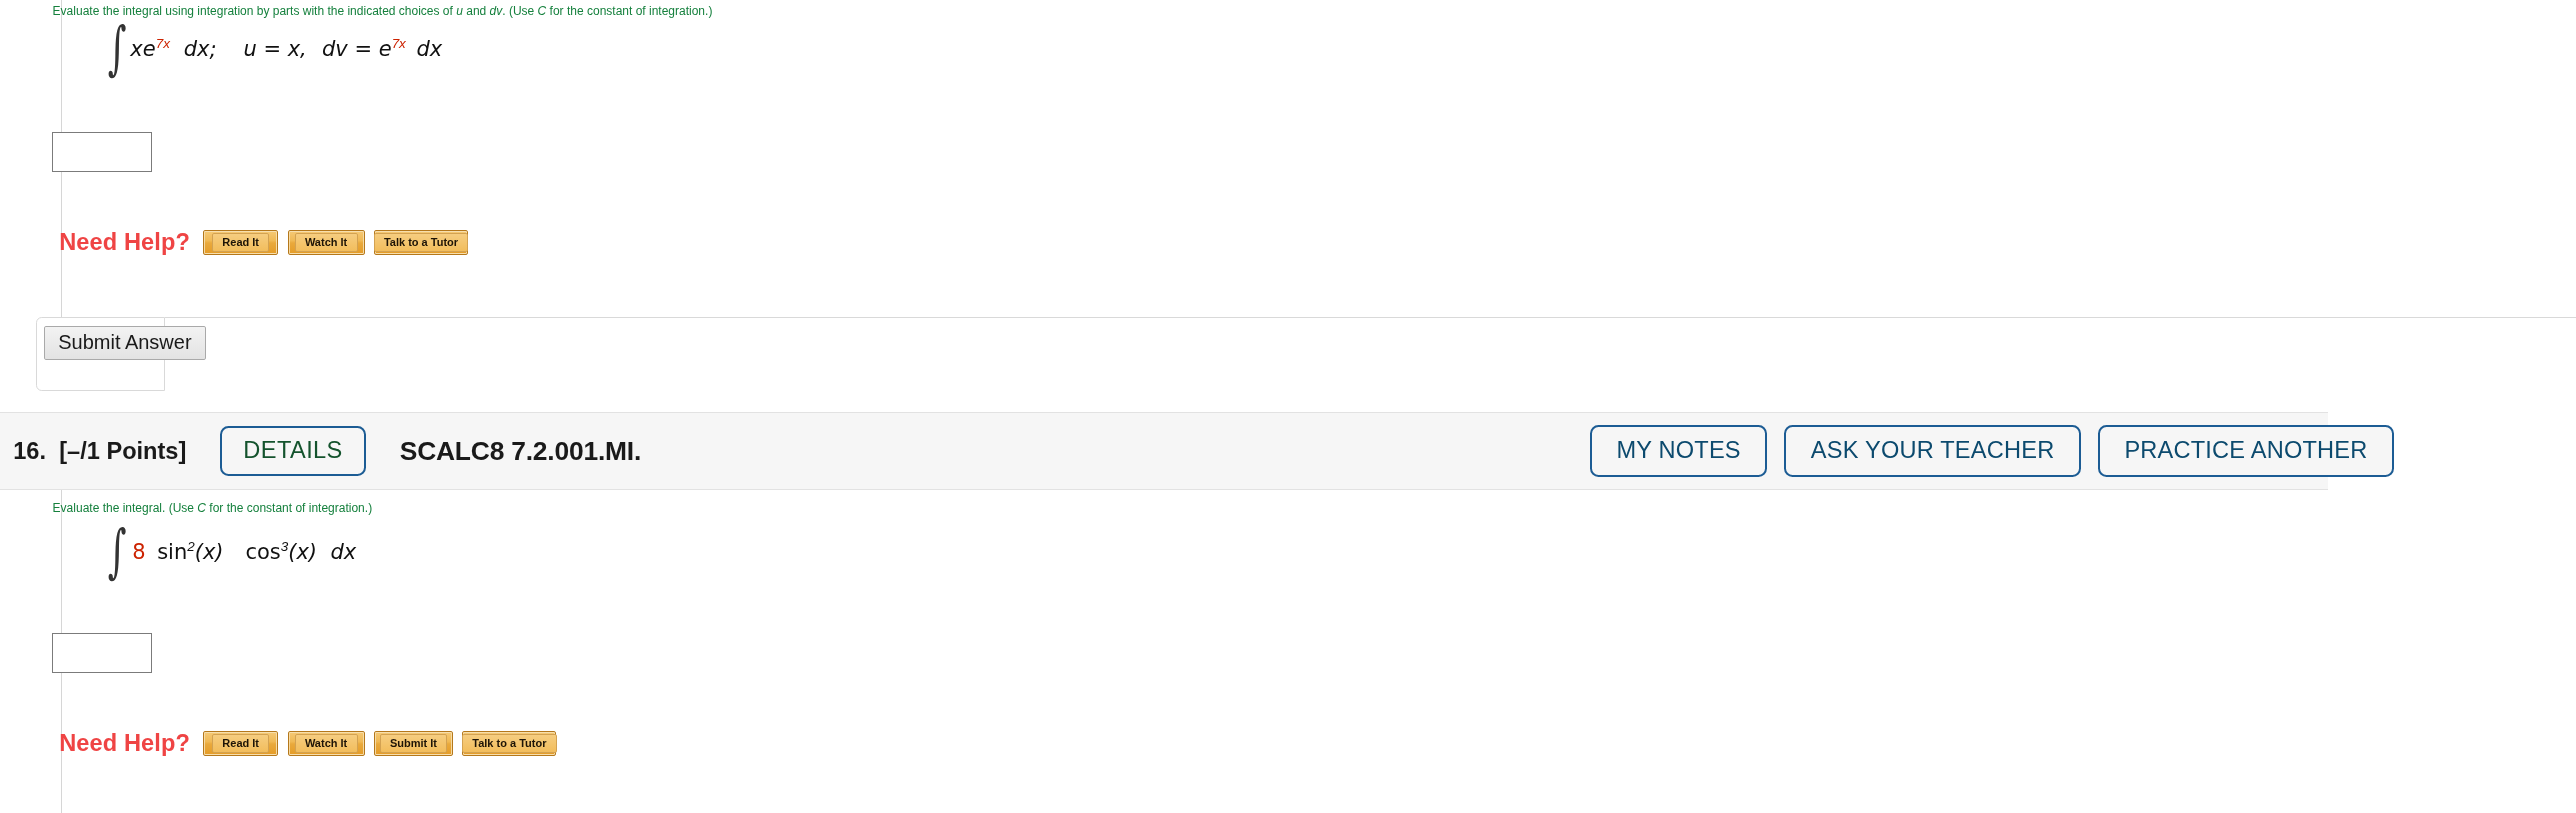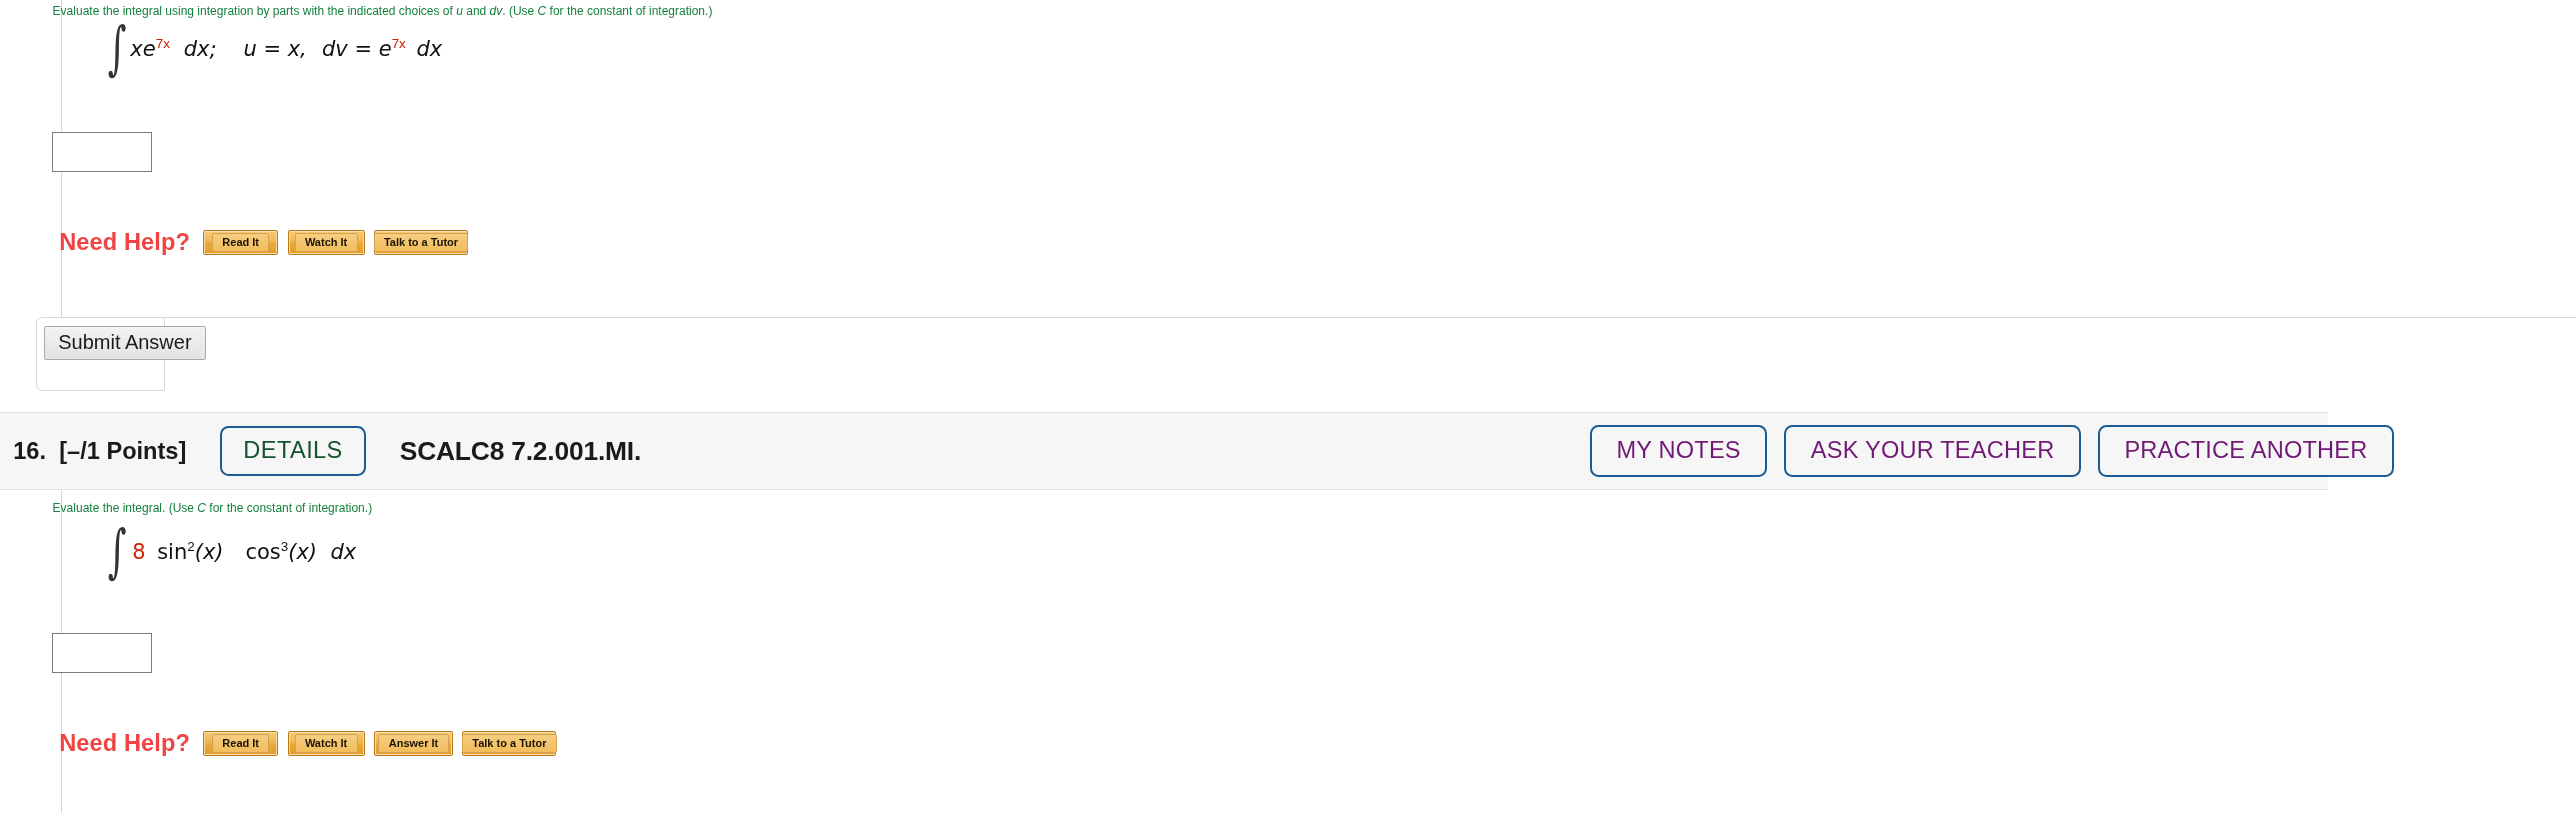--- a/index.html
+++ b/index.html
@@ -48,20 +48,21 @@
     transform-origin: center;
     margin-right: -5.7px;
   }
   .mi { font-style: italic; font-family: "DejaVu Sans", sans-serif; }
   .mn { font-style: normal; font-family: "DejaVu Sans", sans-serif; }
   .mred { color: #cc2200; font-family: "DejaVu Sans", sans-serif; }
   sup.exp {
     font-size: 0.64em;
     vertical-align: super;
     line-height: 0;
+    font-style: italic;
   }
   sup.expred { color: #cc2200; }
 
   
   .answer-box {
     width: 100px;
     height: 40px;
     border: 1.9px solid #7b7b7b;
     background: #fff;
     box-sizing: border-box;
@@ -178,21 +179,21 @@
     right: 0;
     top: 0;
     height: 100%;
     display: flex;
     align-items: center;
   }
   .blue-btn {
     border: 2.8px solid #1c5c94;
     border-radius: 8.5px;
     background: #f6f6f6;
-    color: #701a75;
+    color: #0c4a6e;
     font-size: 23.6px;
     letter-spacing: 0.2px;
     padding: 12.3px 24.5px;
     margin-left: 17px;
     white-space: nowrap;
     cursor: pointer;
     line-height: 1;
   }
   .blue-btn.clipped { margin-right: -66px; }
 </style>
@@ -274,21 +275,21 @@
 
     <div class="needhelp-row" style="position:absolute; left:-2.8px; top:240px;">
       <span class="needhelp-label">Need Help?</span>
       <div class="gold-btn" style="width:75px;">
         <span>Read It</span>
       </div>
       <div class="gold-btn" style="width:77px;">
         <span>Watch It</span>
       </div>
       <div class="gold-btn" style="width:79px;">
-        <span>Answer It</span>
+        <span>Submit It</span>
       </div>
       <div class="gold-btn" style="width:94px;">
         <span>Talk to a Tutor</span>
       </div>
     </div>
   </div>
 
 </div>
 
 

